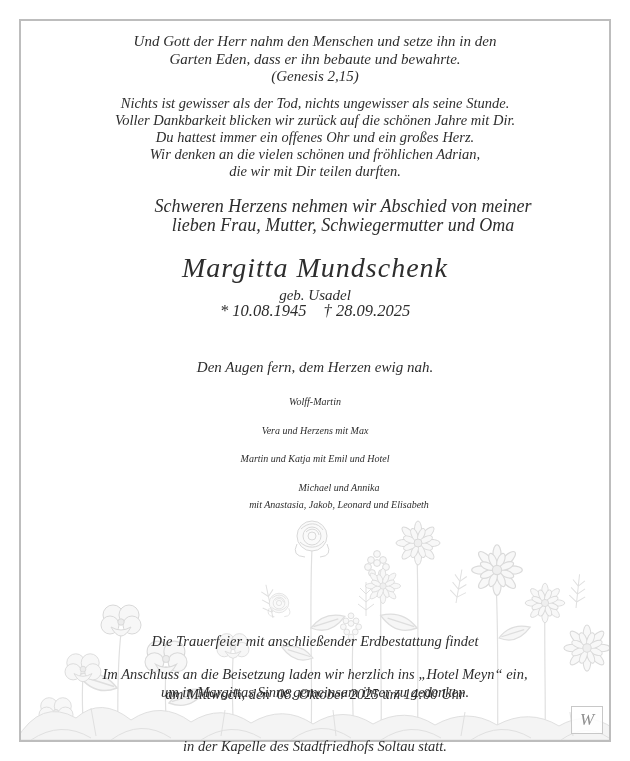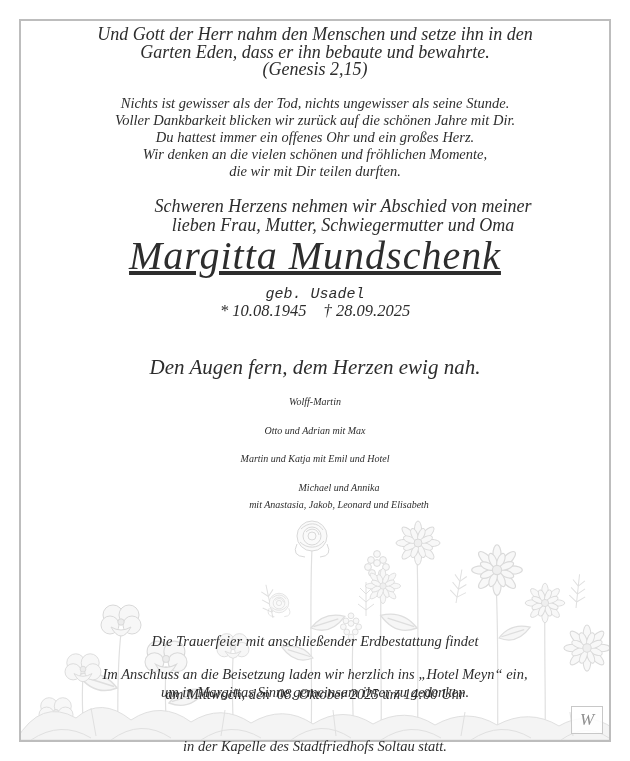--- a/index.html
+++ b/index.html
@@ -23,28 +23,28 @@
     position:absolute;left:0;right:0;bottom:0;
     width:100%;height:232px;
     display:block;
     z-index:0;
   }
   .txt{
     position:absolute;left:0;width:100%;
     text-align:center;
     z-index:2;
   }
-  .quote      {top:26px;  font-size:18px; line-height:17.5px;}
+  .quote      {top:33px;  font-size:15px; line-height:17.5px;}
   .eulogy     {top:95px;  font-size:14.5px; line-height:17px;font-style:italic;}
   .farewell   {top:197px; font-size:18px; line-height:18.5px;padding-left:28px;}
-  .name       {top:236px; font-size:40px;   line-height:40px; letter-spacing:1px;text-decoration:underline;}
-  .maiden     {top:286px; font-size:15px;   line-height:18px;font-family:Liberation Mono, monospace;}
+  .name       {top:248px; font-size:28px;   line-height:40px; letter-spacing:1px;}
+  .maiden     {top:286px; font-size:15px;   line-height:18px;}
   .dates      {top:301px; font-size:16.5px; line-height:20px;}
   .dates .death{margin-left:17px;}
-  .motto      {top:358px; font-size:21px;   line-height:19px;}
+  .motto      {top:358px; font-size:15px;   line-height:19px;}
   .mourners   {top:393px; font-size:10px;   line-height:17px;}
   .mourners .m-line{margin-bottom:11.5px;}
   .mourners .m-line-tight{margin-bottom:0;margin-left:48px;}
   .funeral    {top:598px; font-size:14.5px; line-height:17.5px; white-space:pre-wrap;}
   .reception  {top:665px; font-size:14.5px; line-height:18px;}
   .monogram{
     position:absolute;right:6px;bottom:6px;
     width:30px;height:26px;
     border:1px solid #c8c8c8;
     background:rgba(255,255,255,.85);
@@ -171,40 +171,40 @@
   <div class="txt quote">
     <div>Und Gott der Herr nahm den Menschen und setze ihn in den</div>
     <div>Garten Eden, dass er ihn bebaute und bewahrte.</div>
     <div>(Genesis 2,15)</div>
   </div>
 
   <div class="txt eulogy">
     <div>Nichts ist gewisser als der Tod, nichts ungewisser als seine Stunde.</div>
     <div>Voller Dankbarkeit blicken wir zurück auf die schönen Jahre mit Dir.</div>
     <div>Du hattest immer ein offenes Ohr und ein großes Herz.</div>
-    <div>Wir denken an die vielen schönen und fröhlichen Momente,</div>
+    <div>Wir denken an die vielen schönen und fröhlichen Adrian,</div>
     <div>die wir mit Dir teilen durften.</div>
   </div>
 
   <div class="txt farewell">
     <div>Schweren Herzens nehmen wir Abschied von meiner</div>
     <div>lieben Frau, Mutter, Schwiegermutter und Oma</div>
   </div>
 
   <div class="txt name">Margitta Mundschenk</div>
   <div class="txt maiden">geb. Usadel</div>
   <div class="txt dates">
     <span class="birth">* 10.08.1945</span><span class="death">† 28.09.2025</span>
   </div>
 
   <div class="txt motto">Den Augen fern, dem Herzen ewig nah.</div>
 
   <div class="txt mourners">
     <div class="m-line">Wolff-Martin</div>
-    <div class="m-line">Otto und Adrian mit Max</div>
+    <div class="m-line">Vera und Herzens mit Max</div>
     <div class="m-line">Martin und Katja mit Emil und Hotel</div>
     <div class="m-line m-line-tight">Michael und Annika</div>
     <div class="m-line-tight">mit Anastasia, Jakob, Leonard und Elisabeth</div>
   </div>
 
   <div class="txt funeral">
     <div>Die Trauerfeier mit anschließender Erdbestattung findet</div>
     <div>am Mittwoch, den  08. Oktober 2025 um 14:00 Uhr</div>
     <div>in der Kapelle des Stadtfriedhofs Soltau statt.</div>
   </div>

